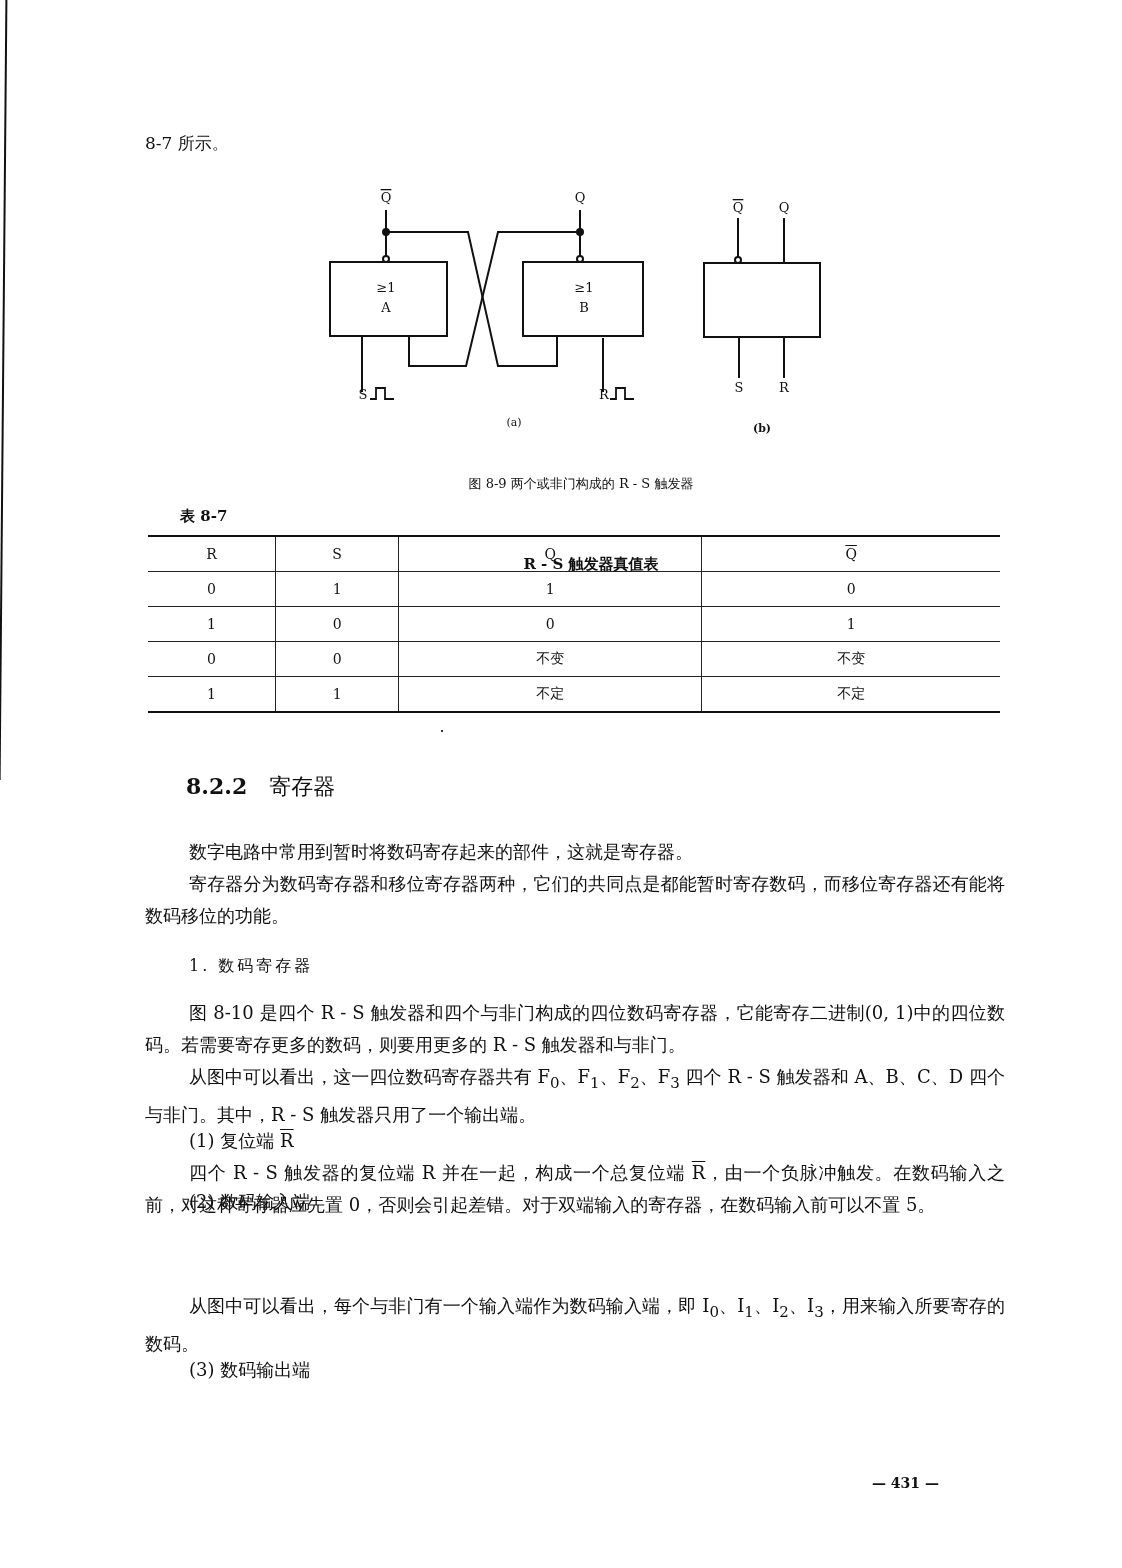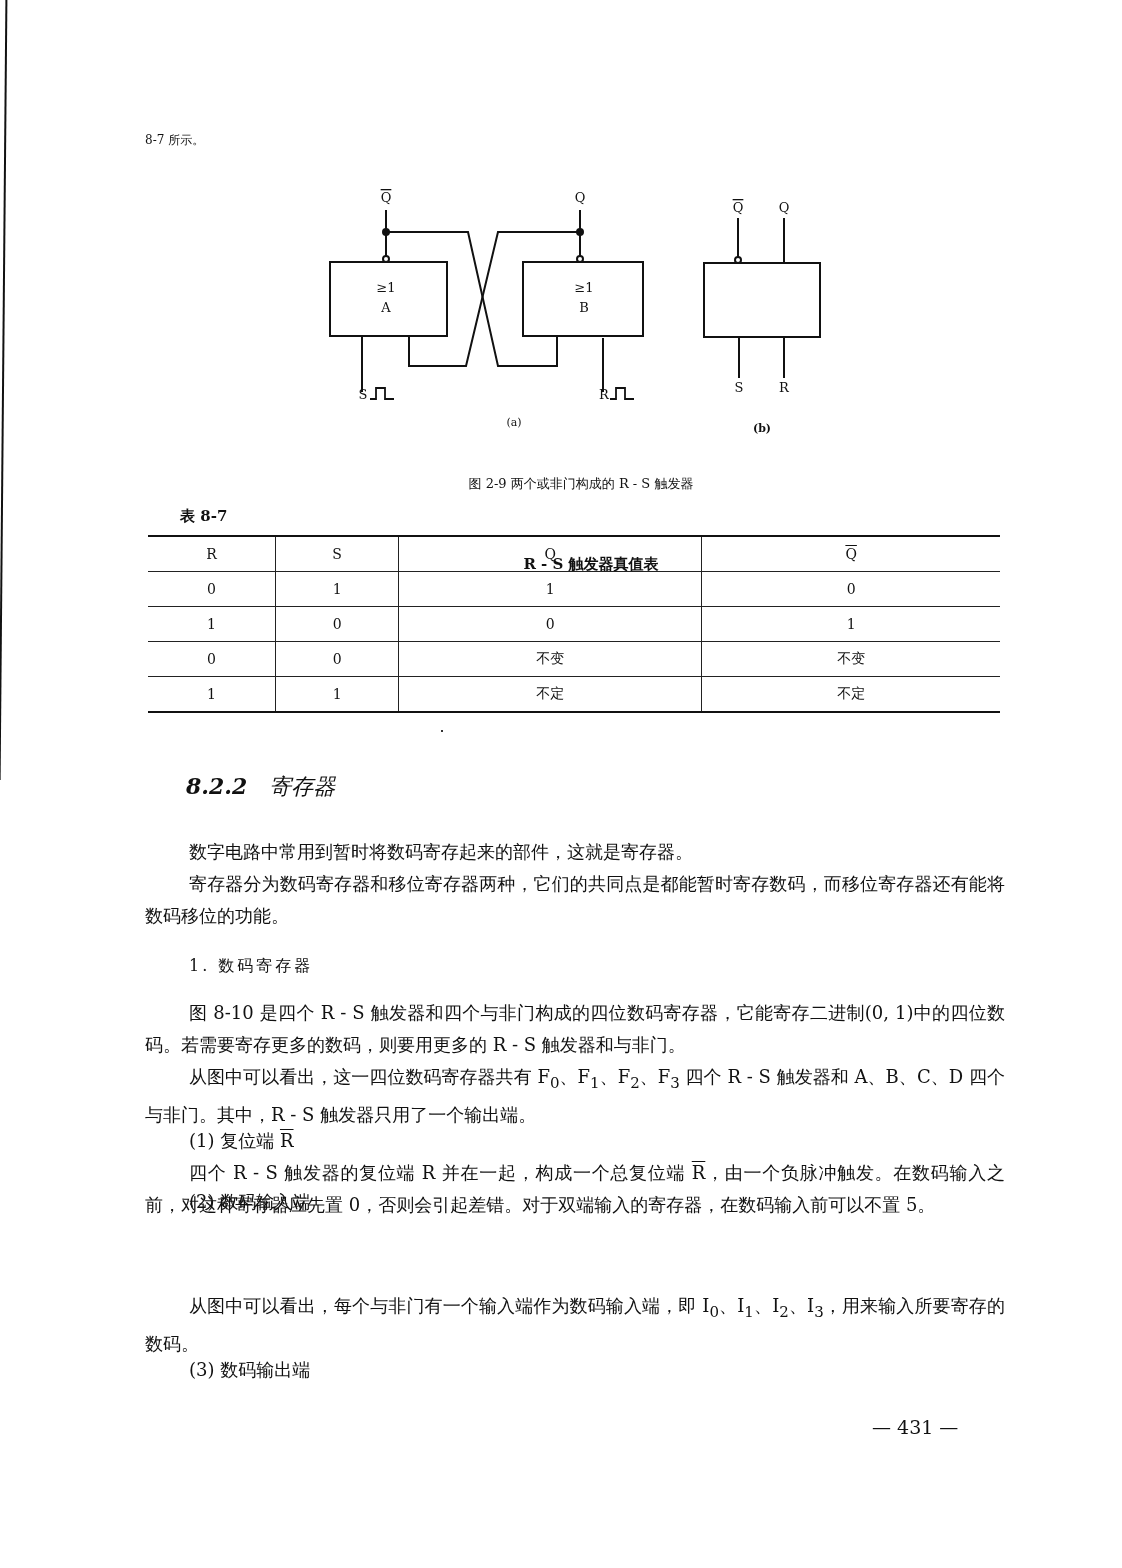--- a/index.html
+++ b/index.html
@@ -5,46 +5,46 @@
   html, body { margin: 0; padding: 0; background: #ffffff; }
   body {
     width: 1122px; height: 1568px; position: relative; overflow: hidden;
     font-family: "DejaVu Serif", "Liberation Serif", serif; color: #111;
   }
   .edge-line {
     position: absolute; left: 2px; top: 0; width: 2px; height: 780px;
     background: #111; transform: skewX(-0.5deg);
   }
   .abs { position: absolute; }
-  .intro { left: 145px; top: 132px; font-size: 12px; }
+  .intro { left: 145px; top: 132px; font-size: 17px; }
   .figure { left: 320px; top: 180px; width: 540px; height: 260px; }
   .fig-caption { left: 0; width: 1122px; top: 475px; text-align: center; font-size: 13px; padding-left: 40px; box-sizing: border-box; }
   .table-label { left: 180px; top: 507px; font-size: 15px; font-weight: bold; }
   .table-title { left: 0; width: 1122px; top: 507px; text-align: center; font-size: 15px; font-weight: bold; padding-left: 60px; box-sizing: border-box; margin-top: 48px; }
   table.truth {
     position: absolute; left: 148px; top: 535px; width: 852px;
     border-collapse: collapse; font-size: 14px;
   }
   table.truth td, table.truth th {
     height: 32px; text-align: center; font-weight: normal;
     border-top: 1px solid #222; border-bottom: 1px solid #222;
   }
   table.truth tr:first-child th { border-top: 2px solid #111; }
   table.truth tr:last-child td { border-bottom: 2px solid #111; }
   table.truth td + td, table.truth th + th { border-left: 1px solid #222; }
   .overbar { text-decoration: overline; }
   .dot-mark { left: 441px; top: 730px; width: 2px; height: 2px; background: #333; }
-  .section-heading { left: 186px; top: 772px; font-size: 22px; font-style: italic; }
+  .section-heading { left: 186px; top: 772px; font-size: 22px; }
   .section-heading .num { font-weight: bold; margin-right: 22px; }
   .section-heading .ttl { font-family: "DejaVu Sans", sans-serif; font-weight: normal; }
   .para { position: absolute; left: 145px; width: 860px; font-size: 18px; line-height: 32px; text-align: justify; }
   .indent { text-indent: 44px; }
   .sub-heading { position: absolute; left: 189px; font-size: 16px; letter-spacing: 3px; }
   .item-heading { position: absolute; left: 189px; font-size: 18px; }
-  .page-number { left: 872px; top: 1416px; font-size: 19px; font-weight: normal; }
+  .page-number { left: 872px; top: 1475px; font-size: 14px; font-weight: bold; }
   svg text { font-family: "DejaVu Serif", "Liberation Serif", serif; }
 </style>
 </head>
 <body>
 
 <div class="edge-line"></div>
 
 <div class="abs intro">8-7 所示。</div>
 
 <svg class="abs figure" viewBox="0 0 540 260" width="540" height="260">
@@ -89,21 +89,21 @@
   </g>
   <g font-size="13" fill="#111" text-anchor="middle">
     <text x="418" y="32" text-decoration="overline">Q</text>
     <text x="464" y="32">Q</text>
     <text x="419" y="212">S</text>
     <text x="464" y="212">R</text>
     <text x="442" y="252" font-size="11" font-weight="bold">(b)</text>
   </g>
 </svg>
 
-<div class="abs fig-caption">图 2-9   两个或非门构成的 R - S 触发器</div>
+<div class="abs fig-caption">图 8-9   两个或非门构成的 R - S 触发器</div>
 
 <div class="abs table-label">表 8-7</div>
 <div class="abs table-title">R - S 触发器真值表</div>
 
 <table class="truth">
   <tbody>
       <tr>
     <th>R</th>
     <th>S</th>
     <th>Q</th>

